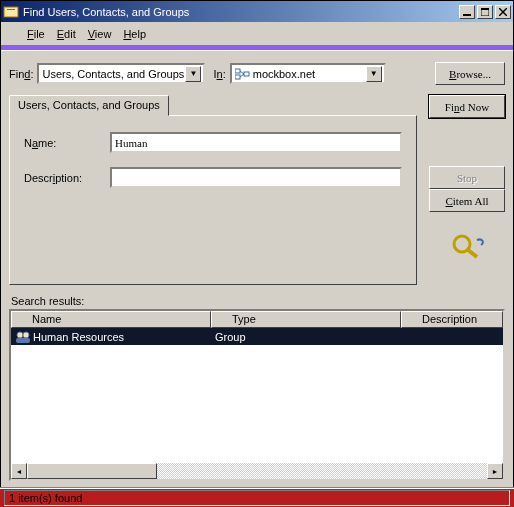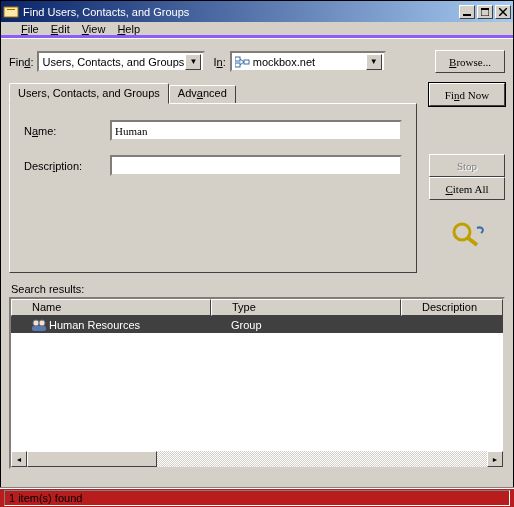--- a/index.html
+++ b/index.html
@@ -2,21 +2,21 @@
 <html><head>
 <meta charset="utf-8">
 <style>
   * { box-sizing: border-box; margin: 0; padding: 0; }
   body { font-family: Tahoma, sans-serif; font-size: 11px; background: #d4d0c8; width: 514px; height: 507px; overflow: hidden; border: 1px solid #000; }
   .titlebar { background: linear-gradient(to right, #0a246a, #a6caf0); height: 21px; display: flex; align-items: center; padding: 0 2px; color: #fff; }
   .titlebar-icon { width: 16px; height: 16px; margin-right: 4px; display: flex; align-items: center; justify-content: center; }
   .titlebar-title { flex: 1; font-weight: normal; font-size: 11px; }
   .winbtn { width: 16px; height: 14px; background: #d4d0c8; border: 1px solid #fff; border-right-color: #404040; border-bottom-color: #404040; margin-left: 2px; display: flex; align-items: center; justify-content: center; font-size: 10px; font-family: Arial; }
   .winbtn svg { display:block; }
-  .menubar { height: 16px; display: flex; align-items: center; padding: 0 14px; border-bottom: 3px solid #8b5cf6; box-shadow: 0 1px 0 #fff; }
+  .menubar { height: 28px; display: flex; align-items: center; padding: 0 20px; border-bottom: 5px solid #8b5cf6; box-shadow: 0 1px 0 #fff; }
   .menuitem { padding: 2px 6px; }
   .menuitem u { text-decoration: underline; }
   .client { padding: 6px 8px 0 8px; }
   .findrow { display: flex; align-items: center; margin: 6px 0 10px 0; }
   .label { margin-right: 4px; }
   .select { flex: none; height: 21px; background: #fff; border: 2px inset #d4d0c8; display: flex; align-items: center; padding: 0 2px 0 3px; }
   .select .txt { flex: 1; white-space: nowrap; overflow: hidden; }
   .select .arrow { width: 16px; height: 16px; background: #d4d0c8; border: 1px solid #fff; border-right-color:#404040; border-bottom-color:#404040; display:flex; align-items:center; justify-content:center; font-size:8px;}
   .btn { height: 23px; min-width: 70px; background: #d4d0c8; border: 1px solid #fff; border-right-color:#404040; border-bottom-color:#404040; display:flex; align-items:center; justify-content:center; padding: 0 8px; font-family: Tahoma; font-size:11px; }
   .btn.disabled { color: #808080; text-shadow: 1px 1px 0 #fff; margin-top: 48px; }
@@ -33,21 +33,21 @@
   .textinput { flex:1; height:21px; border:2px inset #d4d0c8; background:#fff; padding:1px 3px; font-family:Tahoma; font-size:11px; }
   .sidebtns { display:flex; flex-direction:column; margin-left:12px; }
   .sidebtns .btn { width: 76px; min-width:76px; }
   .default-btn { outline: 1px solid #000; }
   .searchicon { margin-top:20px; align-self:center; width:40px; height:28px; }
   .reslabel { margin: 10px 0 2px 2px; }
   .listview { border:2px inset #d4d0c8; background:#fff; height: 172px; overflow:hidden; position:relative; }
   .lv-headers { display:flex; background:#d4d0c8; height:17px; }
   .lv-h { border:1px solid #fff; border-right-color:#404040; border-bottom-color:#404040; padding:1px 20px; font-size:11px; text-align:left; overflow:hidden;}
   .lv-row { display:flex; align-items:center; height:17px; }
-  .lv-row.sel { background:#404040; color:#fff;padding-left:16px; }
+  .lv-row.sel { background:#0f172a; color:#fff; }
   .lv-cell { padding:0 4px; overflow:hidden; white-space:nowrap; display:flex; align-items:center; }
   .scroll-h { position:absolute; bottom:0; left:0; right:0; height:16px; background:#d4d0c8; display:flex; }
   .sbtn { width:16px; height:16px; background:#d4d0c8; border:1px solid #fff; border-right-color:#404040; border-bottom-color:#404040; display:flex; align-items:center; justify-content:center; font-size:7px;}
   .strack { flex:1; background: repeating-conic-gradient(#d4d0c8 0% 25%, #fff 0% 50%) 50% / 2px 2px; position:relative;}
   .sthumb { position:absolute; left:0; top:0; height:100%; width:130px; background:#d4d0c8; border:1px solid #fff; border-right-color:#404040; border-bottom-color:#404040;}
   .statusbar { position:absolute; bottom:0; left:0; right:0; height:20px; border-top:1px solid #808080; box-shadow: inset 0 1px 0 #fff; display:flex; align-items:center; padding:0 4px; background:#b91c1c;}
   .statuscell { border:1px solid #808080; border-top-color:#808080; border-left-color:#808080; border-right-color:#fff; border-bottom-color:#fff; padding:1px 4px; flex:1;}
   .domain-icon { width:16px; height:12px; display:inline-block; margin-right:2px; }
   .group-icon { width:16px; height:14px; margin-right:2px; flex:none; }
   .inlabel { margin: 0 4px 0 8px; }
@@ -114,21 +114,20 @@
     <button class="btn">
         <u>B</u>
         <span>rowse...</span>
       </button>
   </div>
 
   <div class="main">
     <div class="tabpanel">
       <div class="tabstrip">
         <div class="tab active">Users, Contacts, and Groups</div>
-        <div class="tab inactive"><span>Adv<u>a</u>nced</span></div>
       </div>
       <div class="tabcontent">
         <div class="formrow">
           <span class="formlabel">N<u>a</u>me:</span>
           <input class="textinput" value="Human" style="">
         </div>
         <div class="formrow">
           <span class="formlabel">Descr<u>i</u>ption:</span>
           <input class="textinput" value="" style="">
         </div>

